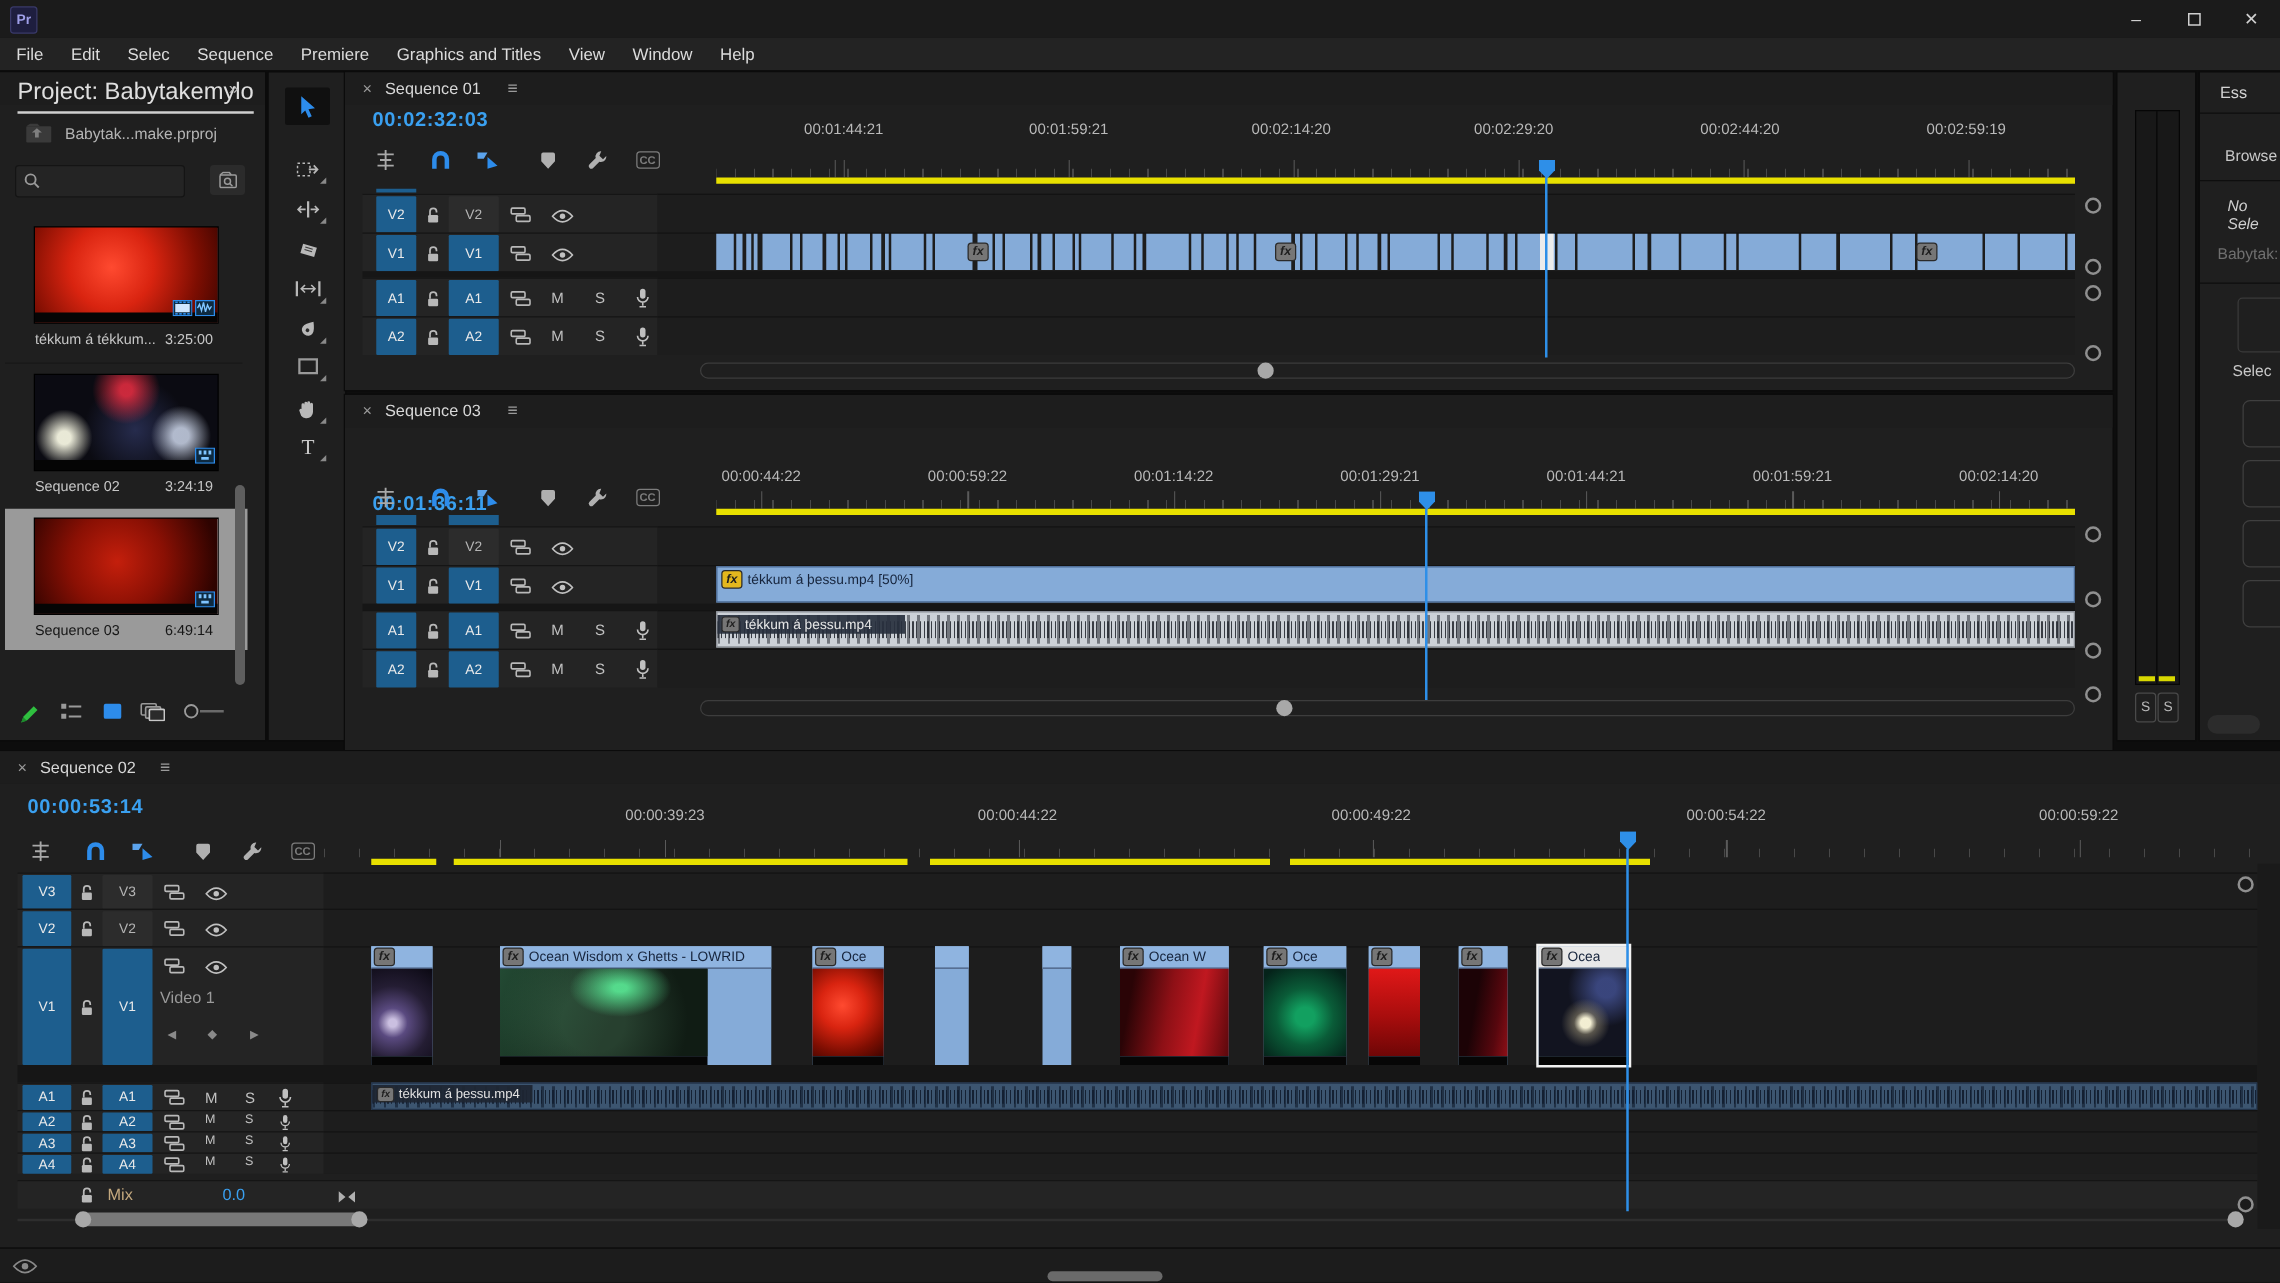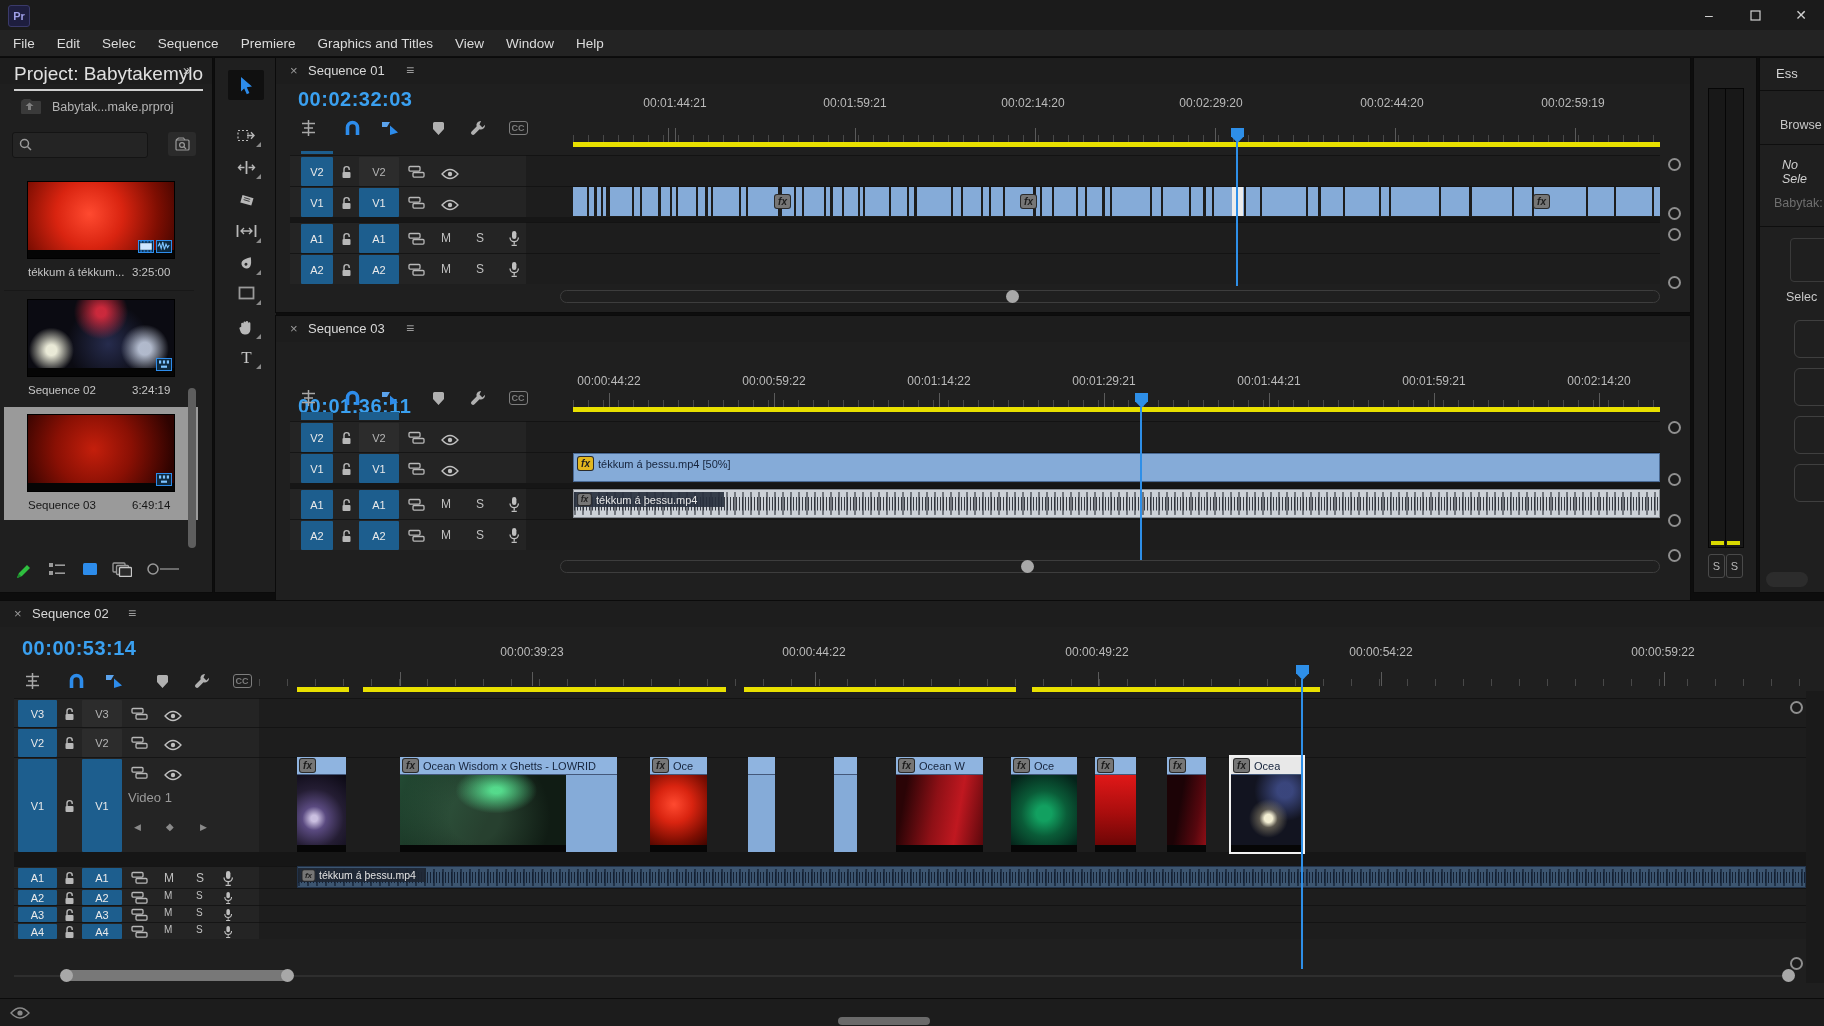--- a/index.html
+++ b/index.html
@@ -15,21 +15,21 @@
            display:flex;align-items:center;justify-content:center;}
   #apptitle{position:absolute;left:38px;top:7px;font-size:12.5px;color:#cfcfcf;white-space:nowrap;}
   .winbtn{position:absolute;top:0;width:46px;height:30px;display:flex;align-items:center;justify-content:center;color:#d0d0d0;font-size:14px;}
   #menubar{position:absolute;left:0;top:30px;width:1824px;height:26px;background:#232323;display:flex;align-items:center;padding-left:2px;box-sizing:border-box;}
   .menuitem{font-size:13.5px;color:#dcdcdc;padding:0 11px;}
   
   .tabrow{position:absolute;left:0;top:0;right:0;height:26px;background:#1d1d1d;}
   .tabx{position:absolute;left:14px;top:5px;color:#9a9a9a;font-size:13px;}
   .tabtitle{position:absolute;left:32px;top:5px;color:#d8d8d8;font-size:13px;white-space:nowrap;}
   .tabmenu{position:absolute;top:4px;color:#9a9a9a;font-size:14px;}
-  .tc{position:absolute;color:#3aa0f0;font-size:20px;font-weight:bold;letter-spacing:.5px;white-space:nowrap;}
+  .tc{position:absolute;color:#3aa0f0;font-size:16px;font-weight:bold;letter-spacing:.5px;white-space:nowrap;}
   .tbico{position:absolute;top:2px;width:20px;height:20px;display:flex;align-items:center;justify-content:center;}
   .ccbox{font-size:9px;font-weight:bold;color:#7d7d7d;border:1.5px solid #7d7d7d;border-radius:3px;padding:1px 2px;}
   .ruler-label{position:absolute;transform:translateX(-50%);font-size:12px;color:#bababa;white-space:nowrap;}
   .ticks{position:absolute;overflow:hidden;}
   .ticks .minor{position:absolute;left:0;right:0;bottom:0;height:7px;
       background:repeating-linear-gradient(90deg,#484848 0 1px,transparent 1px var(--minor));}
   .ticks .major{position:absolute;left:0;right:0;bottom:0;height:14px;
       background:repeating-linear-gradient(90deg,#5a5a5a 0 1px,transparent 1px var(--major));
       background-position-x:var(--majoff);}
   .ybar{position:absolute;height:5px;background:#e8e000;}
@@ -838,20 +838,31 @@
           <rect x="5" y="7.5" width="11" height="4.6" rx="1" fill="none" stroke="#b8b8b8" stroke-width="1.3"></rect>
         </svg></div>
       <div class="mslabel" style="left: 150px; top: 1px; font-size: 10px;">M</div>
       <div class="mslabel" style="left: 182px; top: 1px; font-size: 10px;">S</div>
       <div style="position: absolute; left: 208px; top: 0px; transform: scale(0.8);"><svg width="12" height="17" viewBox="0 0 12 17">
           <rect x="4" y="1" width="4.4" height="8" rx="2.2" fill="#c0c0c0"></rect>
           <path d="M2 7.5 a4.2 4.2 0 0 0 8.4 0 M6.2 12 v2.6 M3.6 15.4 h5.2" stroke="#c0c0c0" stroke-width="1.3" fill="none"></path>
         </svg></div>
     </div>
     <div class="lane" style="left: 259px; top: 321px; width: 1547px; height: 17px;"></div>
+    <div class="trow" style="left: 14px; top: 343px; width: 1792px; height: 23px;">
+      <div style="position: absolute; left: 50px; top: 4px;"><svg width="11" height="14" viewBox="0 0 11 14">
+          <path d="M3 7 V4.2 a2.6 2.6 0 0 1 5.2 0 V5" fill="none" stroke="#b8b8b8" stroke-width="1.4"></path>
+          <rect x="1.5" y="7" width="8" height="6" rx="1" fill="#b8b8b8"></rect>
+        </svg></div>
+      <div style="position: absolute; left: 72px; top: 3px; font-size: 13px; color: rgb(195, 168, 126);">Mix</div>
+      <div style="position: absolute; left: 164px; top: 3px; font-size: 13px; color: rgb(58, 160, 240);">0.0</div>
+      <div style="position: absolute; left: 256px; top: 5px;"><svg width="15" height="11" viewBox="0 0 15 11">
+          <path d="M1 1 L6.4 5.5 L1 10 Z M14 1 L8.6 5.5 L14 10 Z" fill="#b0b0b0"></path>
+        </svg></div>
+    </div>
     <div style="position: absolute; left: 0px; top: 0px; width: 1806px; height: 397px;">
       <div style="position: absolute; left: 297px; top: 156px; width: 49px; height: 95px; background: rgb(133, 171, 216);">
         <div style="position: absolute; left: 0px; top: 0px; right: 0px; height: 17px; background: rgb(143, 180, 224); border-bottom: 1px solid rgb(68, 88, 122); display: flex; align-items: center; overflow: hidden;">
           <div class="fxbadge" style="position: static; margin-left: 3px; flex: 0 0 auto;">fx</div>
         </div>
         <div class="th-night-purple" style="position: absolute; left: 0px; top: 18px; width: 49px; height: 70px;"></div>
         <div style="position: absolute; left: 0px; top: 88px; width: 49px; height: 7px; background: rgb(6, 6, 6);"></div>
       </div>
       <div style="position: absolute; left: 400px; top: 156px; width: 217px; height: 95px; background: rgb(133, 171, 216);">
         <div style="position: absolute; left: 0px; top: 0px; right: 0px; height: 17px; background: rgb(143, 180, 224); border-bottom: 1px solid rgb(68, 88, 122); display: flex; align-items: center; overflow: hidden;">

